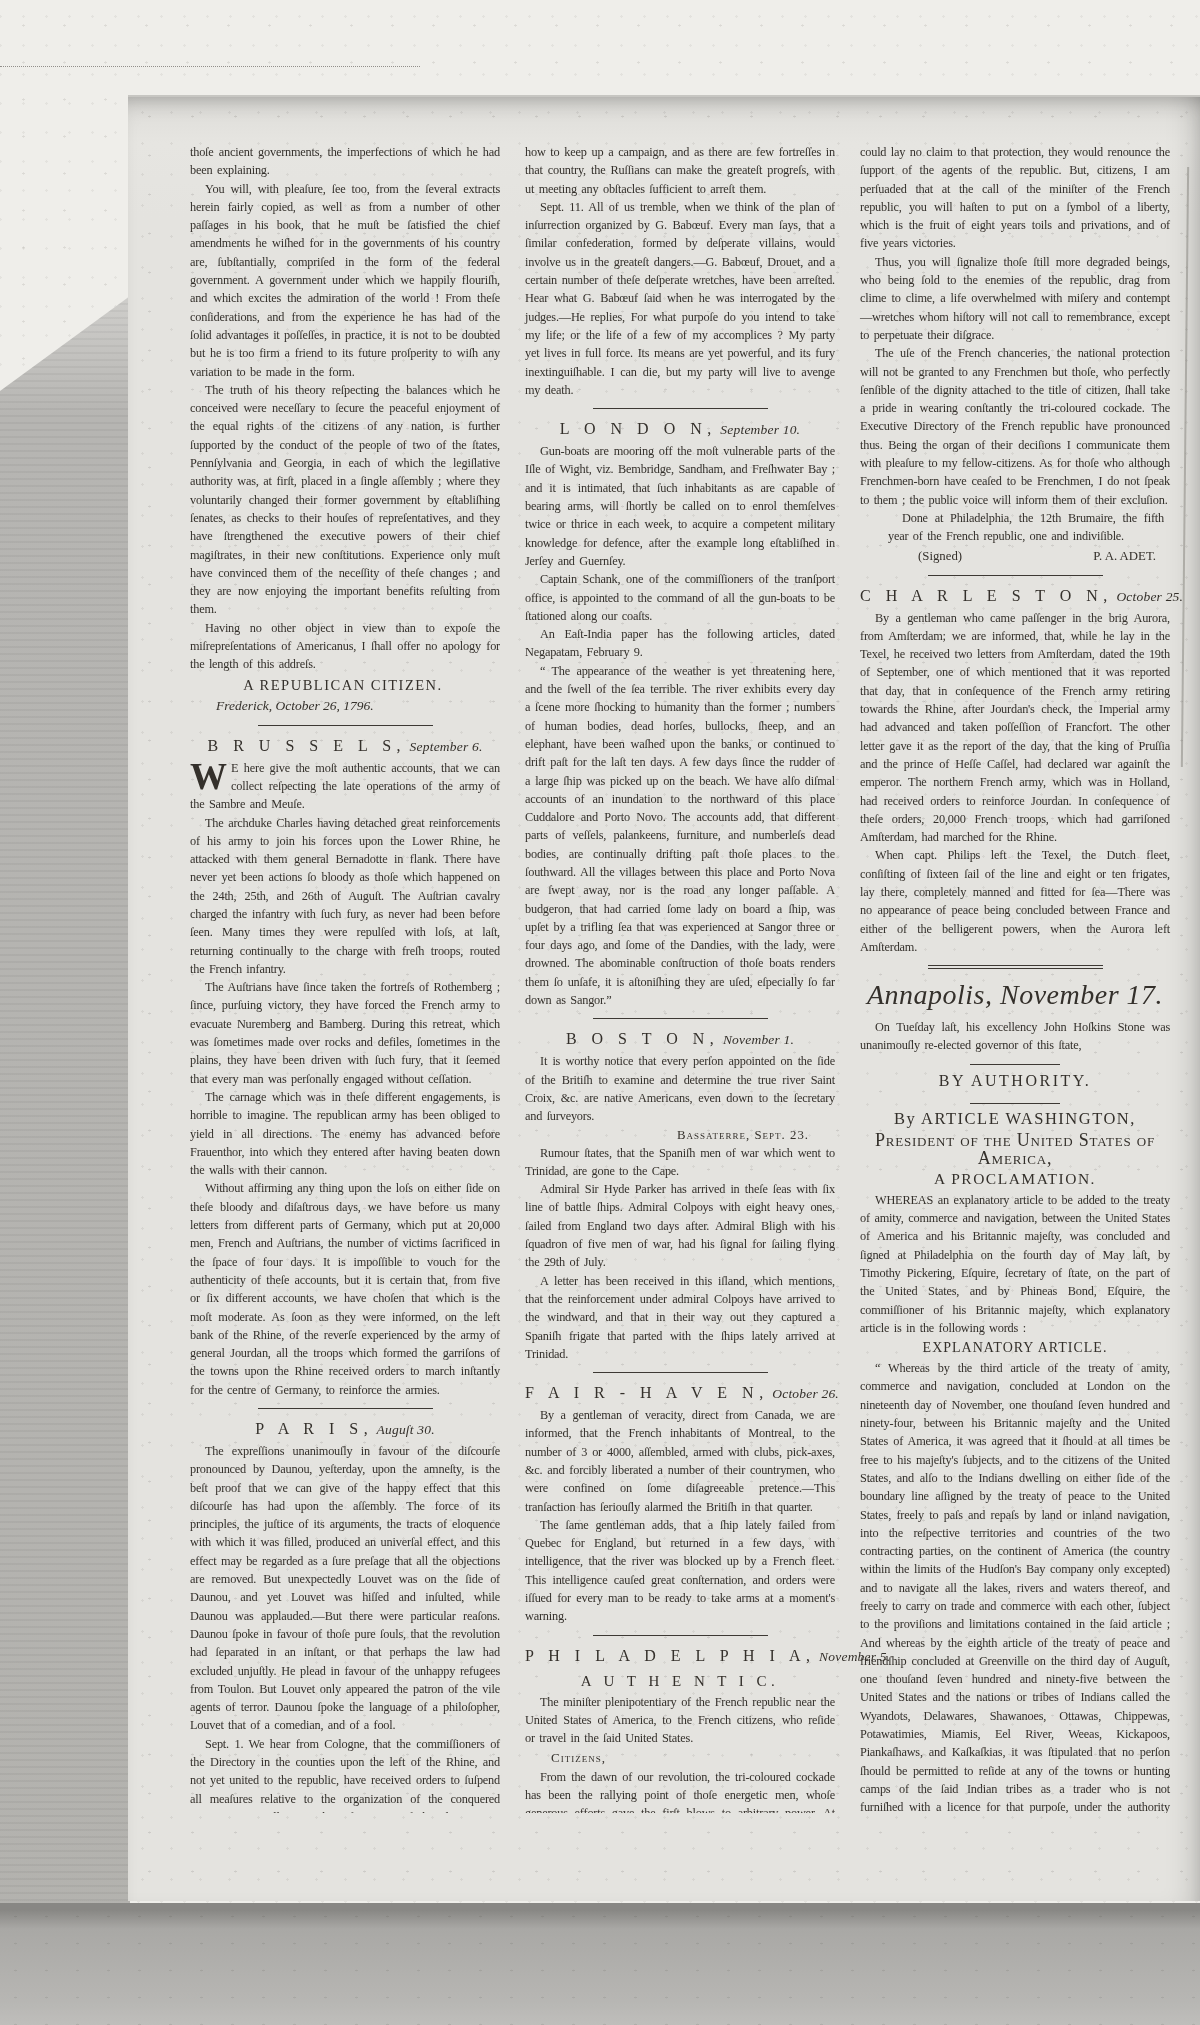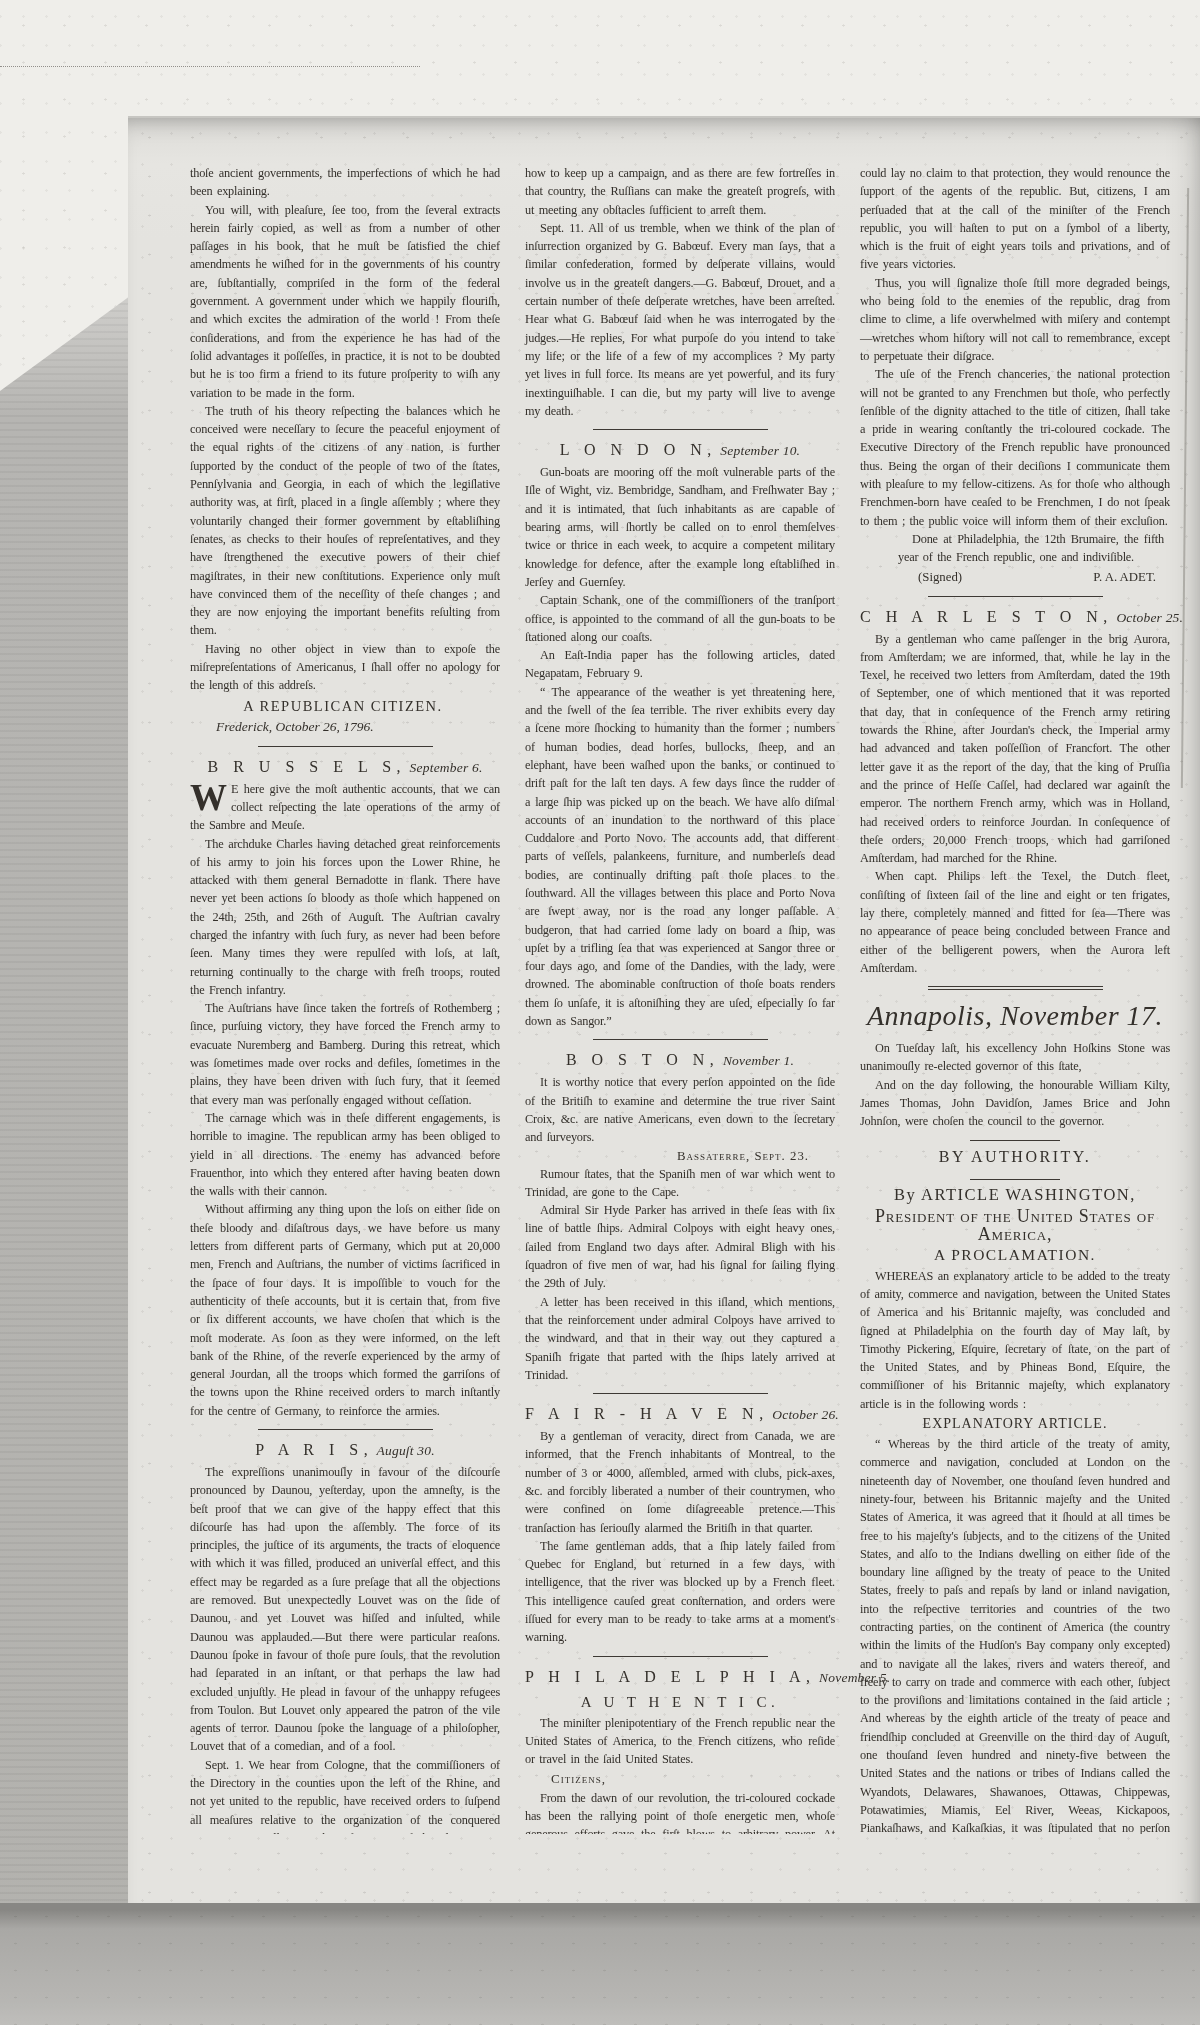--- a/index.html
+++ b/index.html
@@ -23,21 +23,21 @@
     background:
       repeating-linear-gradient(180deg, rgba(0,0,0,.045) 0 2px, transparent 2px 7px),
       linear-gradient(180deg,#cfcecb,#b6b5b2 120px,var(--edge-gray));
     clip-path:polygon(0 5.5%, 100% 0, 100% 100%, 0 100%);
   }
   .scratch{
     position:absolute;left:0;top:66px;width:420px;height:1px;
     border-top:1px dotted rgba(70,66,60,.55);
   }
   .sheet{
-    position:absolute;left:128px;top:116px;width:1072px;height:1806px;
+    position:absolute;left:128px;top:95px;width:1072px;height:1806px;
     background-color:var(--paper);
     background-image:
       radial-gradient(rgba(40,36,30,.12) 1px, transparent 1.2px),
       radial-gradient(rgba(40,36,30,.07) 1px, transparent 1.2px),
       linear-gradient(180deg,#dddcd8,#e6e5e1 46px,var(--paper) 120px);
     background-size:43px 39px, 29px 31px, 100% 100%;
     border-top:2px solid #c7c6c2;
     box-shadow:inset 0 16px 22px -14px rgba(0,0,0,.28), inset -26px 0 34px -28px rgba(0,0,0,.30);
     overflow:hidden;
   }
@@ -58,21 +58,21 @@
     height:1716px;overflow:hidden;
   }
   .col{flex:1 1 0;min-width:0;}
   .para{
     font-size:12.3px;line-height:18.3px;text-align:justify;
     letter-spacing:-.2px;word-spacing:1.6px;text-indent:15px;
     color:var(--ink);
   }
   .noi{text-indent:0;}
   .q{text-indent:15px;}
-  .done{margin-left:38px;margin-right:6px;text-indent:14px;}
+  .done{margin-left:28px;margin-right:6px;text-indent:14px;}
   .para.drop{text-indent:0;}
   .dropcap{
     float:left;font-size:37px;line-height:31px;padding:2px 4px 0 0;
     font-weight:bold;letter-spacing:0;
   }
   .sect-head{text-align:center;margin:11px 0 4px;white-space:nowrap;}
   .head-caps{font-size:16px;letter-spacing:5.5px;}
   .head-date{font-style:italic;font-size:13.5px;letter-spacing:.2px;}
   .bighead{
     text-align:center;font-style:italic;font-size:28px;letter-spacing:.5px;
@@ -158,21 +158,20 @@
           <span>(Signed)</span>
           <span>P. A. ADET.</span>
         </div>
         <div class="rule"></div>
         <div class="sect-head"><span class="head-caps">C H A R L E S T O N,</span><span class="head-date"> October 25.</span></div>
         <p class="para">By a gentleman who came paſſenger in the brig Aurora, from Amſterdam; we are informed, that, while he lay in the Texel, he received two letters from Amſterdam, dated the 19th of September, one of which mentioned that it was reported that day, that in conſequence of the French army retiring towards the Rhine, after Jourdan's check, the Imperial army had advanced and taken poſſeſſion of Francfort.  The other letter gave it as the report of the day, that the king of Pruſſia and the prince of Heſſe Caſſel, had declared war againſt the emperor.  The northern French army, which was in Holland, had received orders to reinforce Jourdan.  In conſequence of theſe orders, 20,000 French troops, which had garriſoned Amſterdam, had marched for the Rhine.</p>
         <p class="para">When capt. Philips left the Texel, the Dutch fleet, conſiſting of ſixteen ſail of the line and eight or ten frigates, lay there, completely manned and fitted for ſea—There was no appearance of peace being concluded between France and either of the belligerent powers, when the Aurora left Amſterdam.</p>
         <div class="rule dbl"></div>
         <div class="bighead">Annapolis, November 17.</div>
         <p class="para">On Tueſday laſt, his excellency John Hoſkins Stone was unanimouſly re-elected governor of this ſtate,</p>
-        <p class="para">And on the day following, the honourable William Kilty, James Thomas, John Davidſon, James Brice and John Johnſon, were choſen the council to the governor.</p>
         <div class="rule short"></div>
         <div class="cline cl-authority">BY AUTHORITY.</div>
         <div class="rule short"></div>
         <div class="cline cl-gw">By ARTICLE WASHINGTON,</div>
         <div class="cline cl-pres">President of the United States of America,</div>
         <div class="cline cl-procl">A PROCLAMATION.</div>
         <p class="para">WHEREAS an explanatory article to be added to the treaty of amity, commerce and navigation, between the United States of America and his Britannic majeſty, was concluded and ſigned at Philadelphia on the fourth day of May laſt, by Timothy Pickering, Eſquire, ſecretary of ſtate, on the part of the United States, and by Phineas Bond, Eſquire, the commiſſioner of his Britannic majeſty, which explanatory article is in the following words :</p>
         <div class="cline cl-expl">EXPLANATORY ARTICLE.</div>
         <p class="para q">“ Whereas by the third article of the treaty of amity, commerce and navigation, concluded at London on the nineteenth day of November, one thouſand ſeven hundred and ninety-four, between his Britannic majeſty and the United States of America, it was agreed that it ſhould at all times be free to his majeſty's ſubjects, and to the citizens of the United States, and alſo to the Indians dwelling on either ſide of the boundary line aſſigned by the treaty of peace to the United States, freely to paſs and repaſs by land or inland navigation, into the reſpective territories and countries of the two contracting parties, on the continent of America (the country within the limits of the Hudſon's Bay company only excepted) and to navigate all the lakes, rivers and waters thereof, and freely to carry on trade and commerce with each other, ſubject to the proviſions and limitations contained in the ſaid article ;  And whereas by the eighth article of the treaty of peace and friendſhip concluded at Greenville on the third day of Auguſt, one thouſand ſeven hundred and ninety-five between the United States and the nations or tribes of Indians called the Wyandots, Delawares, Shawanoes, Ottawas, Chippewas, Potawatimies, Miamis, Eel River, Weeas, Kickapoos, Piankaſhaws, and Kaſkaſkias, it was ſtipulated that no perſon ſhould be permitted to reſide at any of the towns or hunting camps of the ſaid Indian tribes as a trader who is not furniſhed with a licence for that purpoſe, under the authority of the United States :  Which latter ſtipulation has excited doubts whether in its operation it may not interfere with the due execution of the ſaid third article of the treaty of amity, commerce and navigation :  And it being the ſincere deſire of his Britannic majeſty and the United States, that this point ſhould be ſo explained as to remove all doubts, and promote mutual ſatisfaction and friendſhip :  And for this purpoſe his Britannic majeſty having named for his commiſſioner, Phineas Bond, Eſq; his majeſty's conſul-general for the middle and ſouthern ſtates of America, (and now his majeſty's</p>
       </div>

